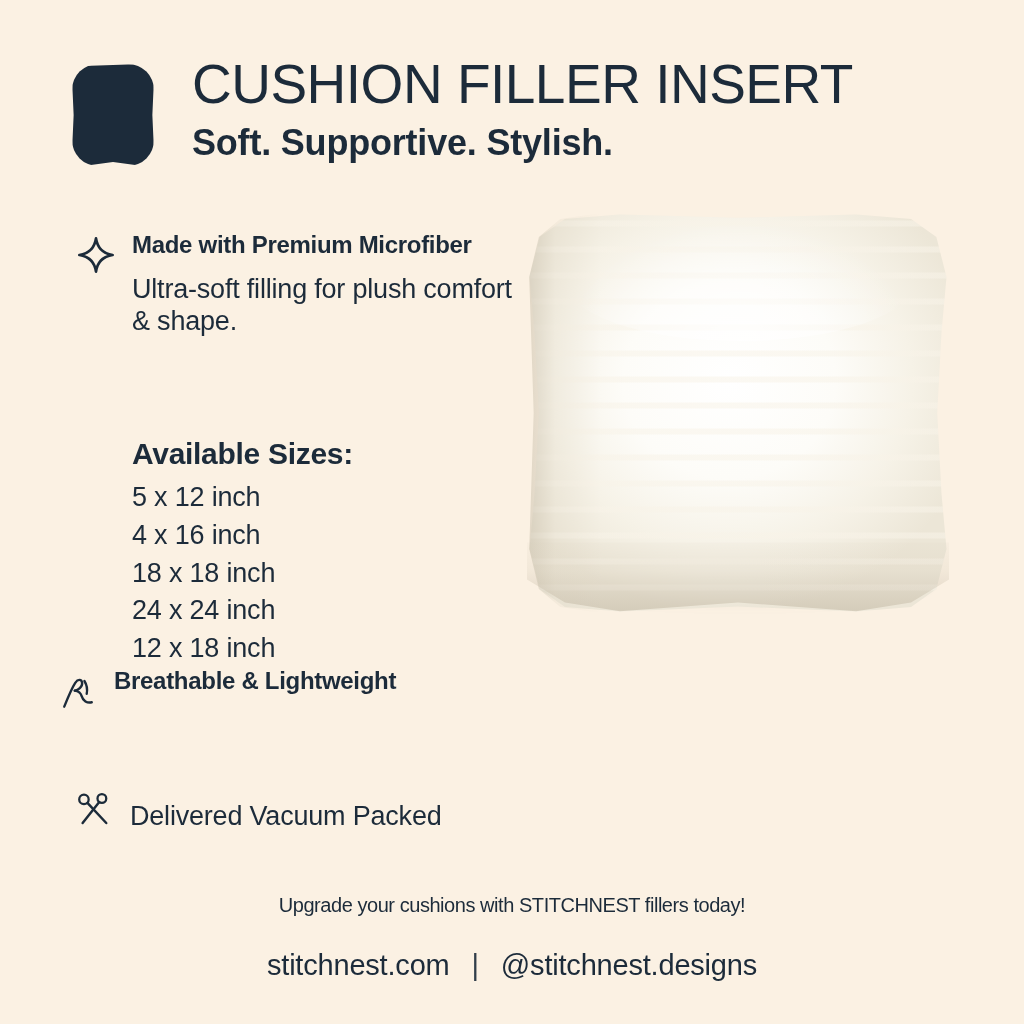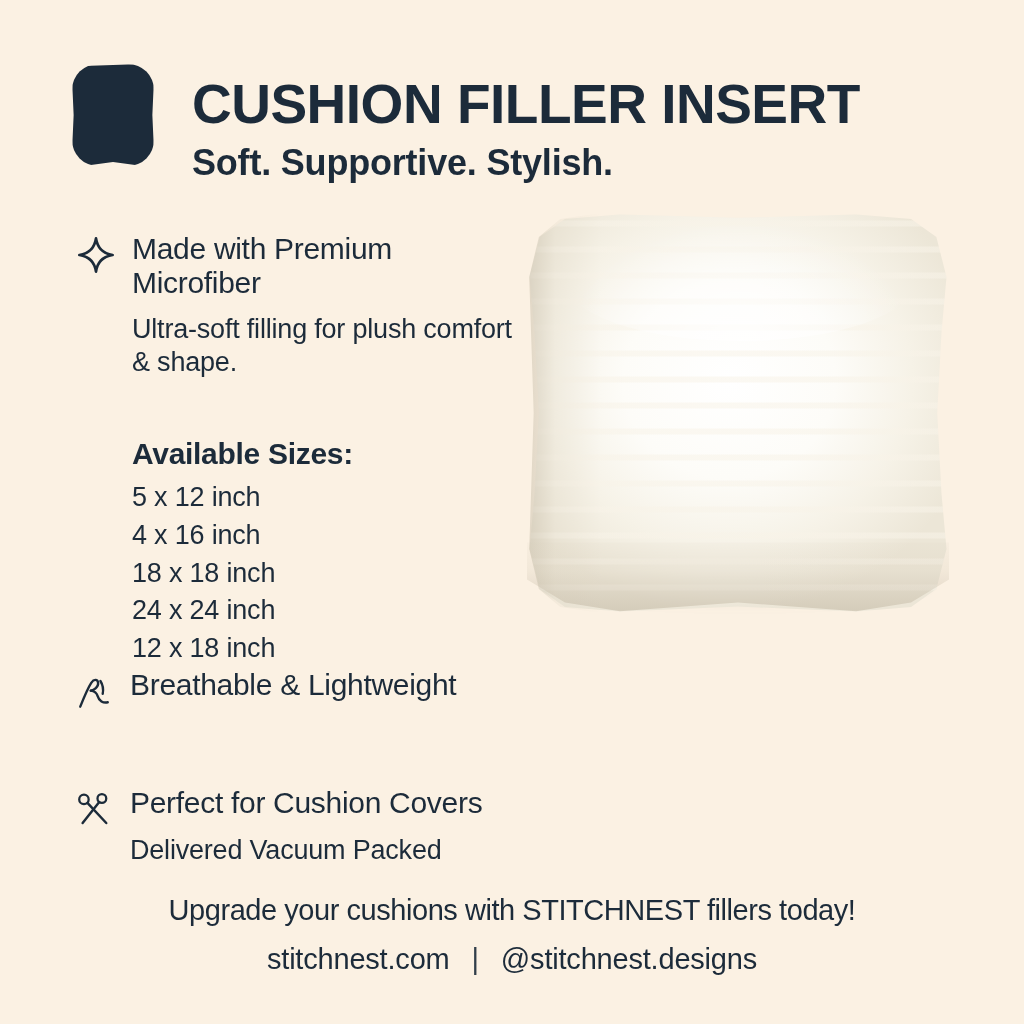--- a/index.html
+++ b/index.html
@@ -28,25 +28,24 @@
     border-radius:26px 26px 26px 26px;
     
     clip-path: polygon(
       14% 2%, 86% 0%, 100% 14%, 98% 50%, 100% 86%,
       86% 100%, 50% 96%, 14% 100%, 0% 86%, 2% 50%, 0% 14%
     );
   }
   #header-text { margin-left:38px; padding-top:0; }
   #main-title {
     font-size:55px;
-    font-weight:bold;
+    font-weight:normal;
     letter-spacing:-0.5px;
     line-height:1.05;
     white-space:nowrap;
-    margin-top:20px;
   }
   #sub-title {
     font-size:36px;
     font-weight:700;
     line-height:1.25;
     margin-top:6px;
     letter-spacing:-0.2px;
   }
 
   
@@ -137,53 +136,53 @@
   
   .feature { position:absolute; display:flex; }
   .f-icon {
     flex:0 0 auto;
     width:48px; height:48px;
     display:flex; align-items:flex-start; justify-content:center;
     padding-top:2px;
   }
   .f-body { margin-left:12px; }
   .f-title {
-    font-size:30px; font-weight:normal;
+    font-size:24px; font-weight:bold;
     line-height:1.12; letter-spacing:-0.3px;
   }
   .f-desc {
     font-size:27px; font-weight:400;
     line-height:1.2; letter-spacing:-0.2px;
     margin-top:14px;
   }
 
   #feature-premium { left:72px; top:232px; width:440px; }
-  #feature-breathable { left:70px; top:668px; width:720px; }
+  #feature-breathable { left:54px; top:668px; width:720px; }
   #feature-covers { left:70px; top:786px; width:620px; }
 
   
   #sizes-block { position:absolute; left:132px; top:437px; width:380px; }
   #sizes-heading {
     font-size:30px; font-weight:bold; letter-spacing:-0.3px;
     line-height:1.1;
   }
   #sizes-list { margin-top:9px; }
   .size-item {
     font-size:27px; font-weight:400; letter-spacing:-0.2px;
     line-height:1.40;
   }
 
   
   #footer { position:absolute; left:0; top:893px; width:1024px; text-align:center; }
   #cta-line {
-    font-size:29px; font-weight:400; letter-spacing:-0.45px;
+    font-size:20px; font-weight:400; letter-spacing:-0.45px;
     line-height:1.2;
   }
   #links-row {
-    margin-top:15px;
+    margin-top:32px;
     font-size:29px; font-weight:400; letter-spacing:-0.2px;
     display:flex; align-items:center; justify-content:center;
   }
   #footer-website { }
   #footer-divider { margin:0 22px; opacity:0.9; }
   #footer-social { }
 </style>
 </head>
 <body>
 
@@ -242,21 +241,20 @@
 <div class="feature" id="feature-covers">
   <div class="f-icon">
     <svg width="42" height="42" viewBox="0 0 48 48" aria-hidden="true">
       <circle cx="12.5" cy="13" r="5.4" fill="none" stroke="#1c2b3a" stroke-width="2.6"></circle>
       <circle cx="33" cy="12" r="5.0" fill="none" stroke="#1c2b3a" stroke-width="2.6"></circle>
       <path d="M16.5 17 L38 40" fill="none" stroke="#1c2b3a" stroke-width="2.8" stroke-linecap="round"></path>
       <path d="M30 16 L11 40" fill="none" stroke="#1c2b3a" stroke-width="2.8" stroke-linecap="round"></path>
     </svg>
   </div>
   <div class="f-body">
-    <div class="f-title">Perfect for Cushion Covers</div>
     <div class="f-desc">Delivered Vacuum Packed</div>
   </div>
 </div>
 
 <div id="footer">
   <div id="cta-line">Upgrade your cushions with STITCHNEST fillers today!</div>
   <div id="links-row">
     <span id="footer-website">stitchnest.com</span>
     <span id="footer-divider">|</span>
     <span id="footer-social">@stitchnest.designs</span>

